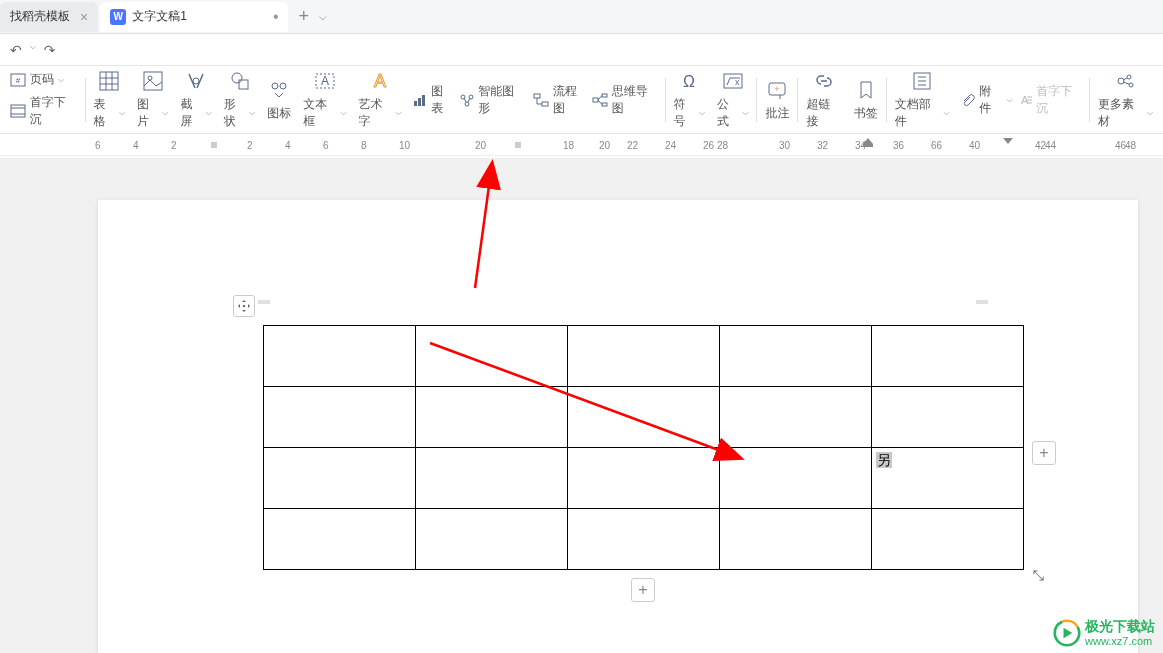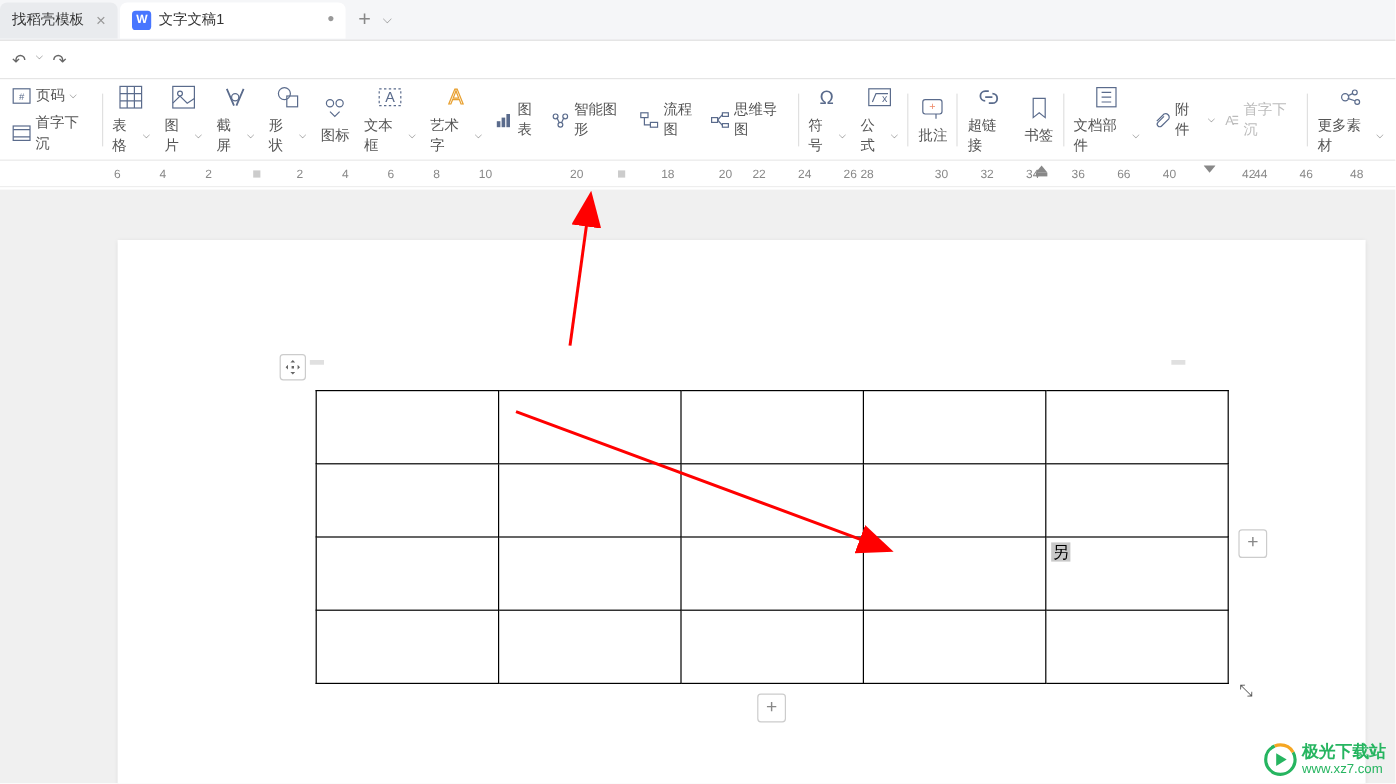--- a/index.html
+++ b/index.html
@@ -384,35 +384,35 @@
       <span class="ruler-tick" style="left: 152px;">2</span>
       <span class="ruler-tick" style="left: 190px;">4</span>
       <span class="ruler-tick" style="left: 228px;">6</span>
       <span class="ruler-tick" style="left: 266px;">8</span>
       <span class="ruler-tick" style="left: 304px;">10</span>
       <span class="ruler-tick" style="left: 356px; margin-top: 38px;">12</span>
       <span class="ruler-tick" style="left: 380px;">20</span>
       <span class="ruler-tick" style="left: 418px;"><svg width="10" height="10">
           <rect x="2" y="2" width="6" height="6" fill="#ccc"></rect>
         </svg></span>
-      <span class="ruler-tick" style="left: 456px;">18</span>
+      <span class="ruler-tick" style="left: 468px;">18</span>
       <span class="ruler-tick" style="left: 504px;">20</span>
       <span class="ruler-tick" style="left: 532px;">22</span>
       <span class="ruler-tick" style="left: 570px;">24</span>
       <span class="ruler-tick" style="left: 608px;">26</span>
       <span class="ruler-tick" style="left: 622px;">28</span>
       <span class="ruler-tick" style="left: 684px;">30</span>
       <span class="ruler-tick" style="left: 722px;">32</span>
       <span class="ruler-tick" style="left: 760px;">34</span>
       <span class="ruler-tick" style="left: 798px;">36</span>
       <span class="ruler-tick" style="left: 836px;">66</span>
       <span class="ruler-tick" style="left: 874px;">40</span>
       <span class="ruler-tick" style="left: 940px;">42</span>
       <span class="ruler-tick" style="left: 950px;">44</span>
-      <span class="ruler-tick" style="left: 988px;">46</span>
+      <span class="ruler-tick" style="left: 1020px;">46</span>
       <span class="ruler-tick" style="left: 1030px;">48</span>
       <span style="position: absolute; left: 768px; top: -2px;"><svg width="10" height="14">
           <polygon points="0,10 10,10 5,4" fill="#888"></polygon>
           <rect x="0" y="10" width="10" height="3" fill="#888"></rect>
         </svg></span>
       <span style="position: absolute; left: 908px; top: -2px;"><svg width="10" height="14">
           <polygon points="0,4 10,4 5,10" fill="#888"></polygon>
         </svg></span>
     </div>
 </div>

